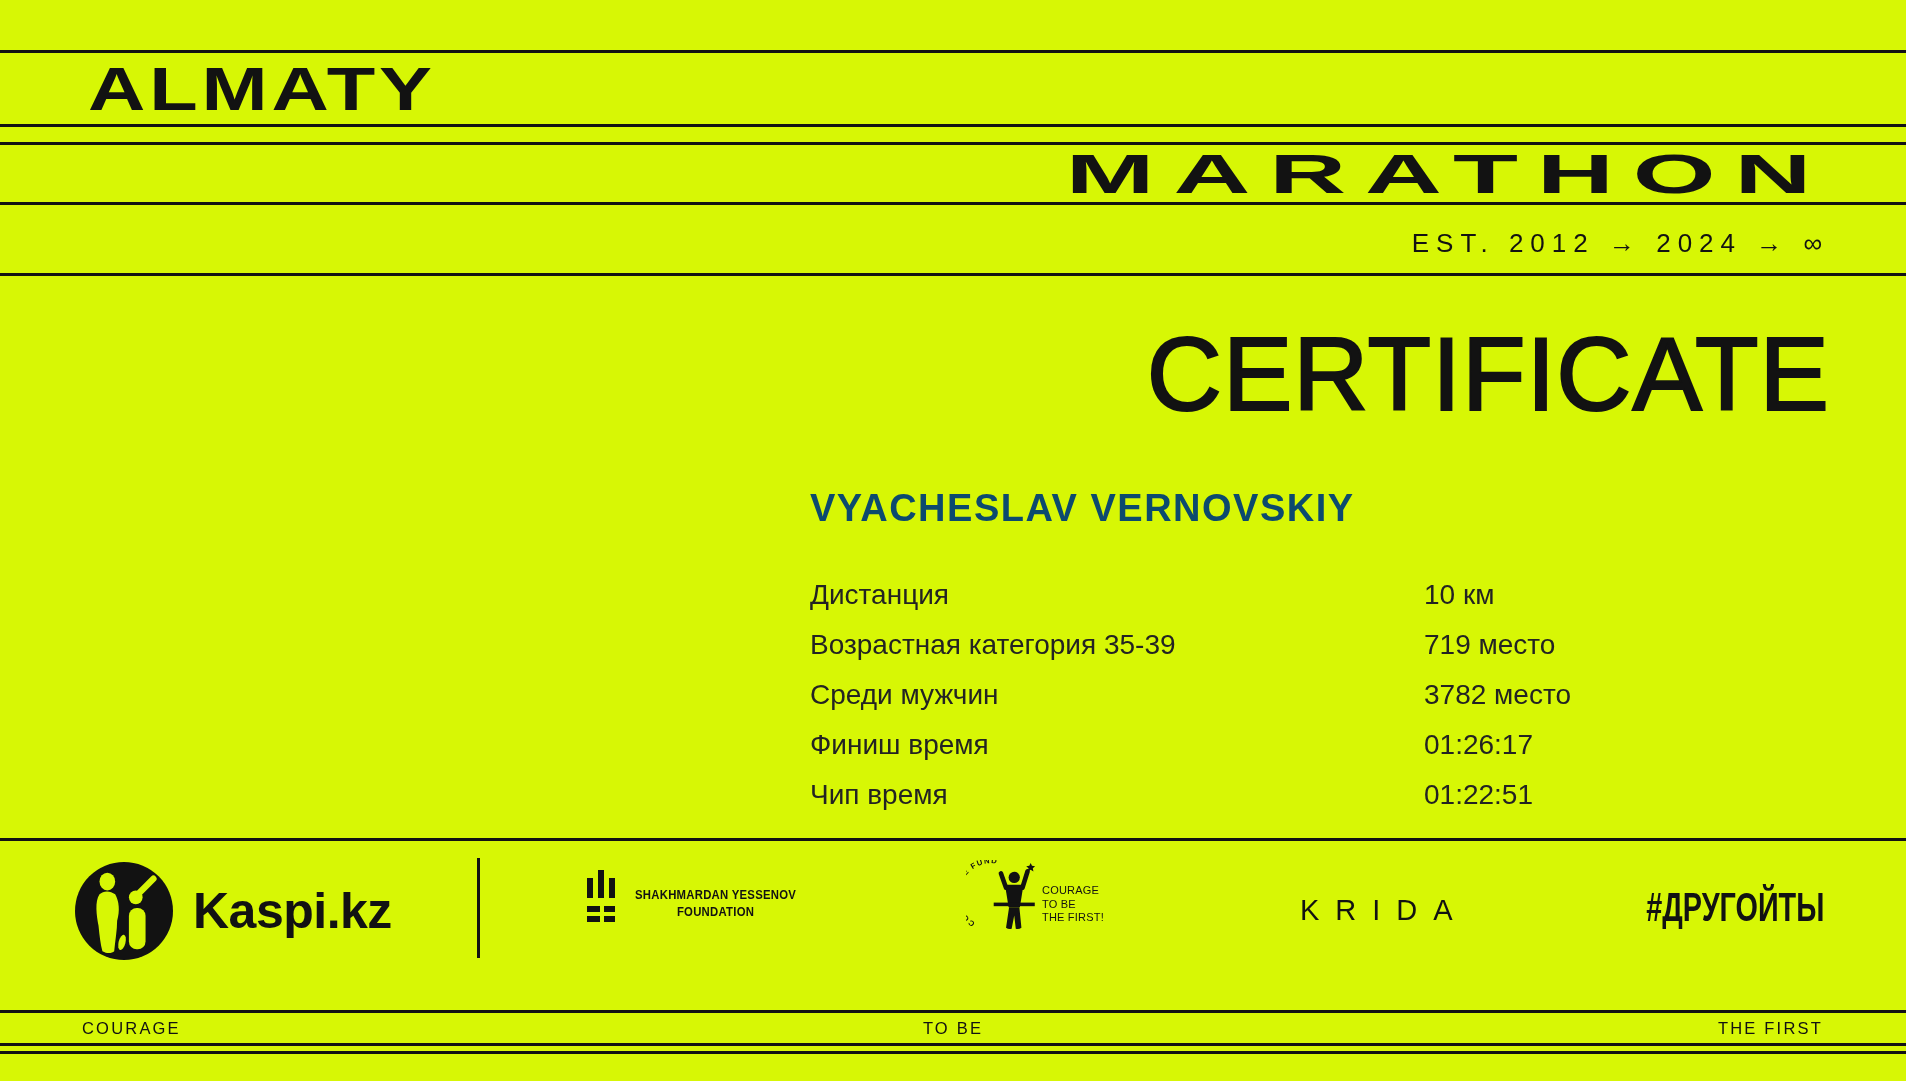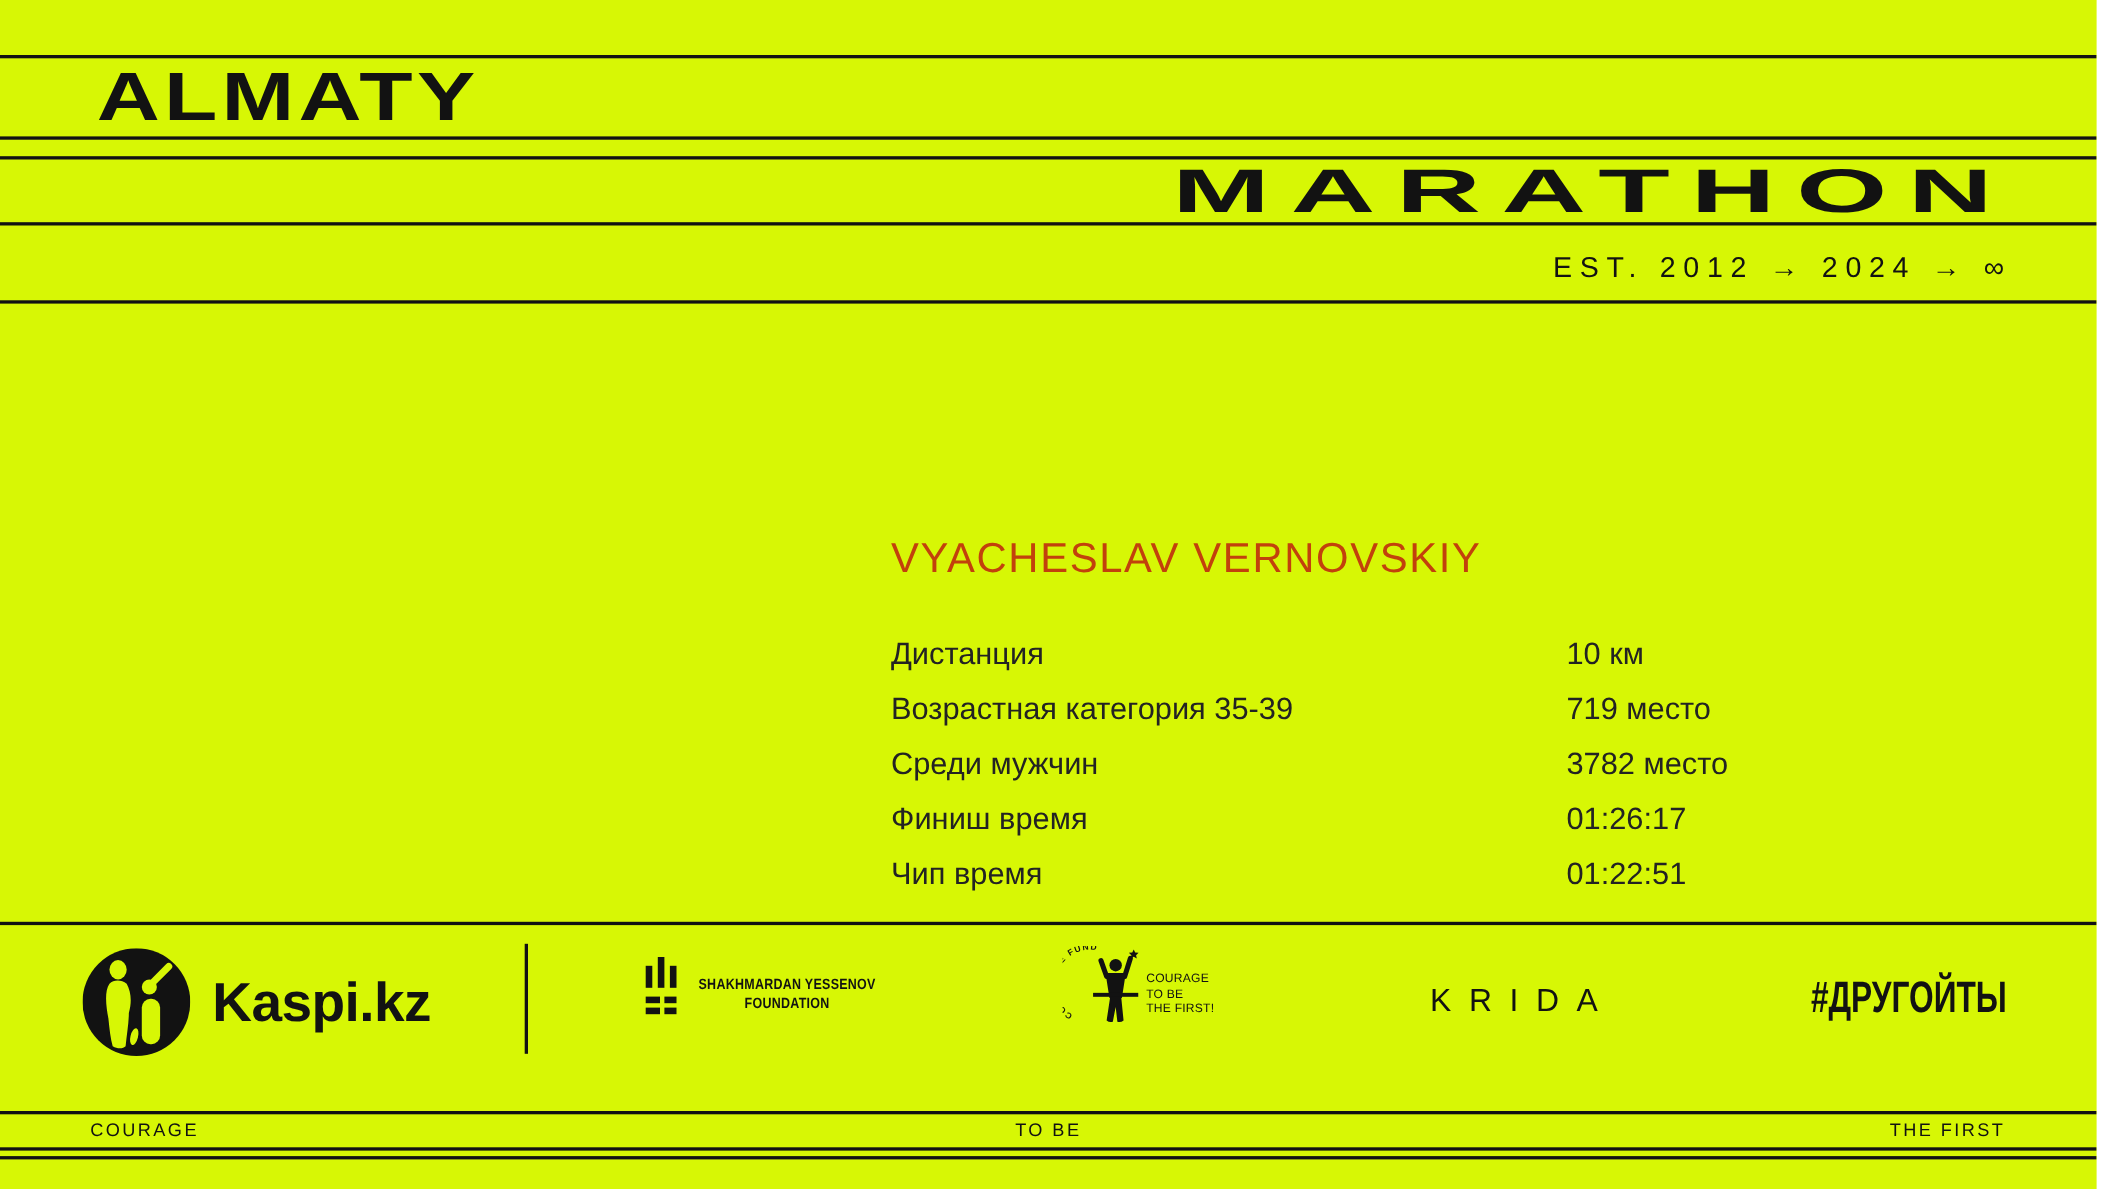--- a/index.html
+++ b/index.html
@@ -26,21 +26,21 @@
     position:absolute;right:77px;top:228px;
     font-size:26px;font-weight:400;letter-spacing:7px;white-space:nowrap;
   }
   .title{
     position:absolute;right:76px;top:322px;
     font-size:104px;font-weight:400;letter-spacing:1px;line-height:1;
     -webkit-text-stroke:2.2px #121212;white-space:nowrap;
   }
   .recipient{
     position:absolute;left:810px;top:487px;
-    font-size:38px;font-weight:400;letter-spacing:1.5px;color:#c2410c;white-space:nowrap;
+    font-size:38px;font-weight:700;letter-spacing:1.5px;color:#0c4a6e;white-space:nowrap;
   }
   
   .results{position:absolute;left:810px;top:570px;width:800px;}
   .result-row{display:flex;height:50px;align-items:center;font-size:28px;color:#232323;}
   .result-label{width:573px;}
   .result-value{flex:1;margin-left:41px;}
   
   .kaspi-icon{position:absolute;left:75px;top:862px;}
   .kaspi-word{position:absolute;left:193px;top:884px;font-size:50px;font-weight:700;letter-spacing:-0.5px;line-height:54px;white-space:nowrap;}
   .sponsor-divider{position:absolute;left:477px;top:858px;width:3px;height:100px;background:#121212;}
@@ -72,20 +72,21 @@
   <div class="hline" style="top:1051px"></div>
 
   <div class="band" style="top:53px;height:71px;padding-left:88px;">
     <span class="almaty">ALMATY</span>
   </div>
   <div class="band" style="top:145px;height:57px;justify-content:flex-end;padding-right:76px;box-sizing:border-box;">
     <span class="marathon">MARATHON</span>
   </div>
   <div class="est">EST. 2012 → 2024 → ∞</div>
 
+  <div class="title">CERTIFICATE</div>
   <div class="recipient">VYACHESLAV VERNOVSKIY</div>
 
   <div class="results">
     <div class="result-row">
       <div class="result-label">Дистанция</div>
       <div class="result-value">10 км</div>
     </div>
     <div class="result-row">
       <div class="result-label">Возрастная категория 35-39</div>
       <div class="result-value">719 место</div>

